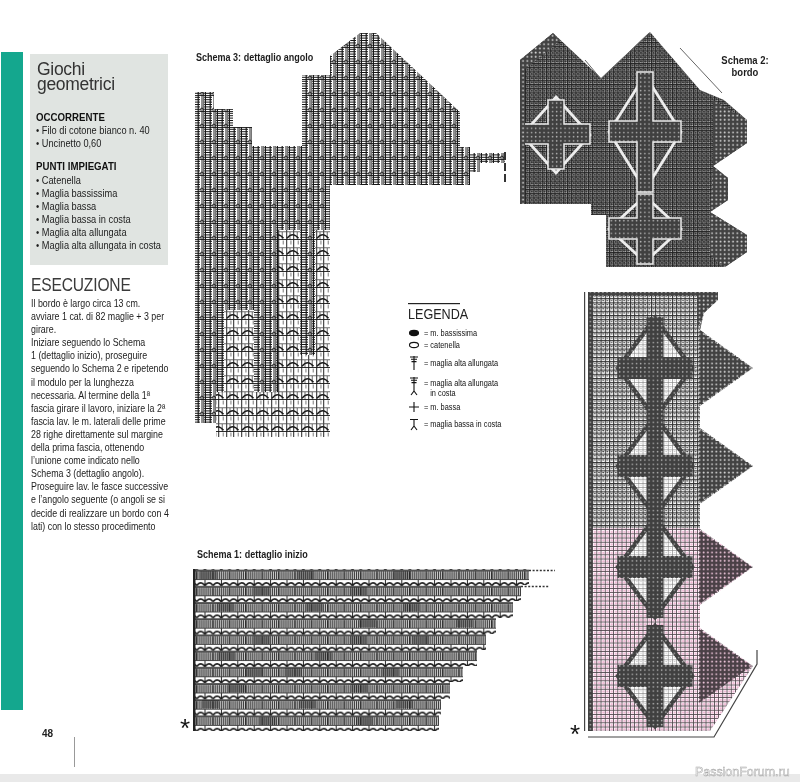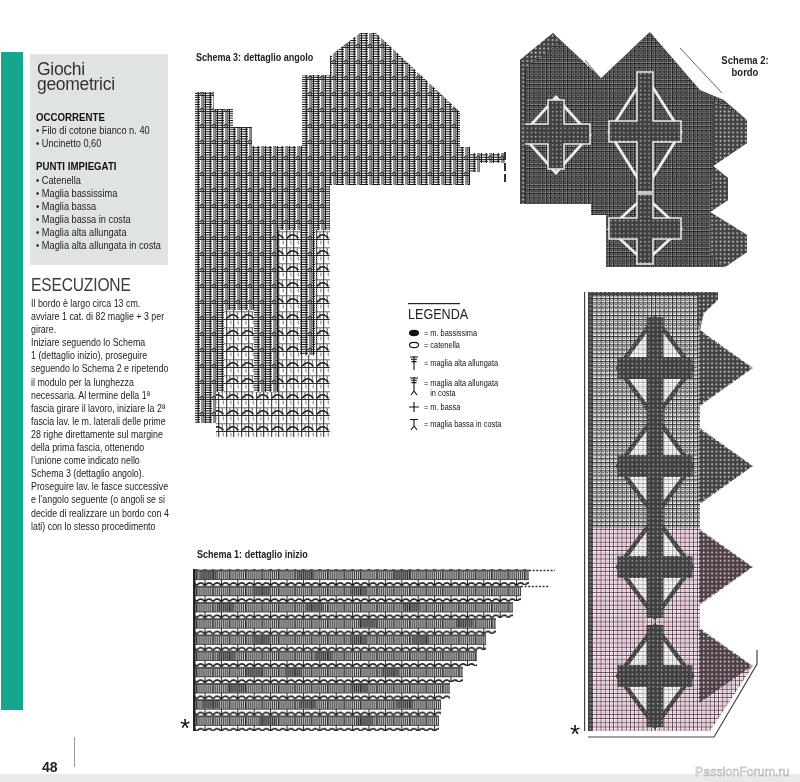--- a/index.html
+++ b/index.html
@@ -44,21 +44,21 @@
 e l’angolo seguente (o angoli se si<br>
 decide di realizzare un bordo con 4<br>
 lati) con lo stesso procedimento</div>
 
 <div class="abs lbl cond" style="left:196px;top:51px;">Schema 3: dettaglio angolo</div>
 
 <div class="abs lbl" style="left:714px;top:54px;width:62px;text-align:center;transform:scaleX(0.86);transform-origin:50% 0;line-height:12px;">Schema 2:<br>bordo</div>
 
 <div class="abs lbl cond" style="left:197px;top:548px;">Schema 1: dettaglio inizio</div>
 
-<div class="abs b" style="left:42px;top:759px;font-size:14px;color:#222;">48</div>
+<div class="abs b" style="left:42px;top:728px;font-size:10px;color:#222;">48</div>
 
 <div class="abs" style="left:74px;top:737px;width:1px;height:30px;background:#999;"></div>
 
 <div class="abs" style="left:0;top:774px;width:800px;height:8px;background:#e9e9e9;"></div>
 
 <div class="abs" style="left:695px;top:764px;font-size:13.5px;color:#fdfdfd;-webkit-text-stroke:0.55px #a8a8a8;letter-spacing:0px;transform:scaleX(0.92);transform-origin:0 0;">PassionForum.ru</div>
 <svg class="abs" style="left:0;top:0;" width="800" height="782" viewBox="0 0 800 782">
 <defs>
 <pattern id="pm" width="4.2" height="4.2" patternUnits="userSpaceOnUse">
   <rect width="4.2" height="4.2" fill="#fafafa"></rect>

